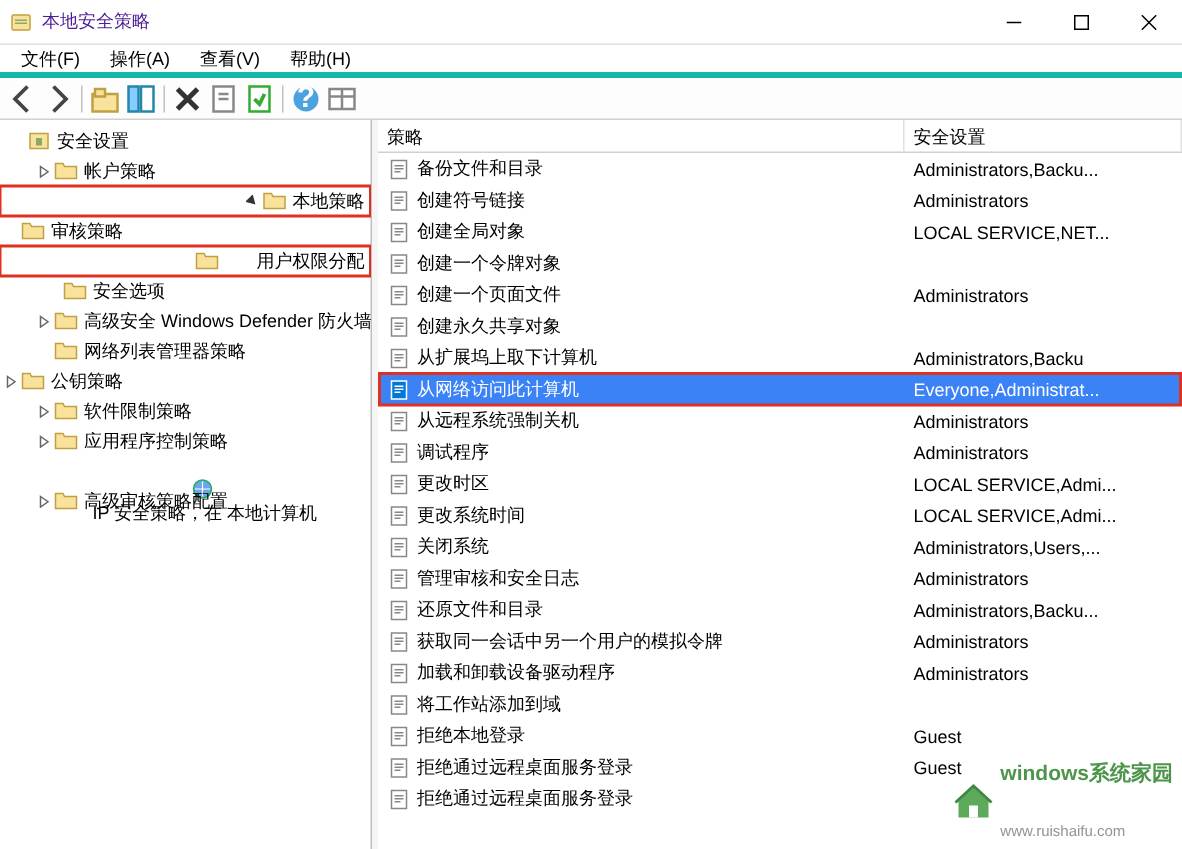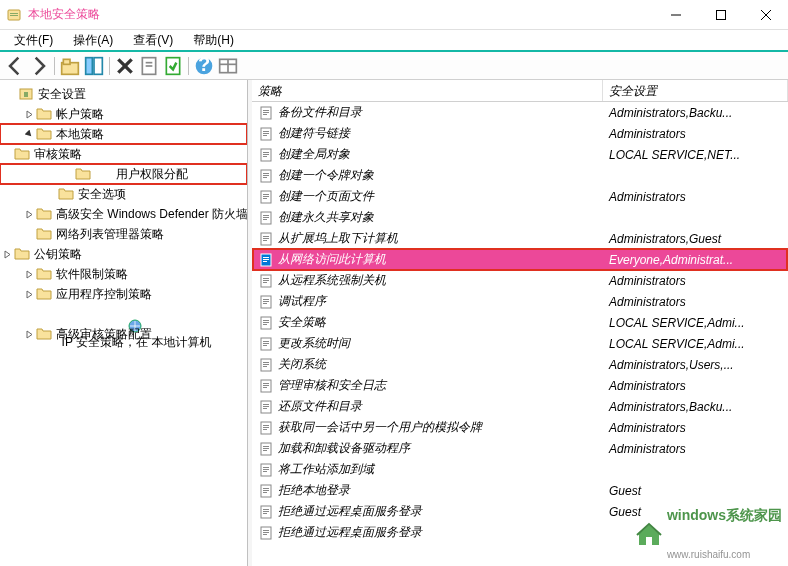--- a/index.html
+++ b/index.html
@@ -1,61 +1,61 @@
 <!DOCTYPE html>
 <html><head>
 <meta charset="utf-8">
 <style>
 * { box-sizing: border-box; margin: 0; padding: 0; font-family: "Microsoft YaHei", "SimSun", Tahoma, sans-serif; font-size: 12px; }
 body { width: 788px; height: 566px; background: #fff; position: relative; overflow: hidden; }
 
 .titlebar { height: 30px; border-bottom: 1px solid #e0e0e0; display: flex; align-items: center; padding: 0 0 0 6px; }
 .titlebar .icon { width: 16px; height: 16px; margin-right: 6px; }
-.titlebar .title { flex: 1; font-size: 12px; color: #ec4899; }
+.titlebar .title { flex: 1; font-size: 12px; color: #4c1d95; }
 .titlebar .winbtns { display: flex; }
 .titlebar .winbtn { width: 45px; height: 30px; display: flex; align-items: center; justify-content: center; color: #000; }
 .titlebar .winbtn svg { width: 10px; height: 10px; }
 
-.menubar { height: 22px; display: flex; align-items: center; padding: 0 6px; gap: 4px; border-bottom: 2px solid #14b8a6; }
+.menubar { height: 22px; display: flex; align-items: center; padding: 0 6px; gap: 4px; border-bottom: 4px solid #14b8a6; }
 .menubar .menuitem { padding: 2px 8px; cursor: default; }
 
 .toolbar { height: 28px; border-bottom: 1px solid #d0d0d0; display: flex; align-items: center; padding: 0 4px; gap: 2px; background: #fdfdfd; }
 .toolbar .tbtn { width: 22px; height: 22px; display: flex; align-items: center; justify-content: center; border: 1px solid transparent; }
 .toolbar .sep { width: 1px; height: 18px; background: #c0c0c0; margin: 0 2px; }
 
 .content { display: flex; height: calc(566px - 30px - 22px - 28px); position: relative; }
 .tree-pane { width: 248px; border-right: 1px solid #c0c0c0; overflow: auto; padding: 4px 0; }
 .tree-pane::-webkit-scrollbar { width: 16px; height: 16px; }
 .tree-pane::-webkit-scrollbar-track { background: #f0f0f0; }
 .tree-pane::-webkit-scrollbar-thumb { background: #c0c0c0; }
 .splitter { width: 4px; background: #f5f5f5; cursor: ew-resize; }
 
 .tree-node { display: flex; align-items: center; height: 20px; padding-right: 4px; white-space: nowrap; cursor: default; }
 .expander { width: 14px; height: 14px; display: flex; align-items: center; justify-content: center; flex-shrink: 0; }
 .expander svg { width: 9px; height: 9px; }
 .node-icon { width: 16px; height: 16px; margin-right: 4px; flex-shrink: 0; }
 .node-label { white-space: nowrap; }
 
-.list-pane { flex: 1; display: flex; flex-direction: column; overflow: hidden; font-style: italic; }
+.list-pane { flex: 1; display: flex; flex-direction: column; overflow: hidden; }
 .list-header { height: 22px; display: flex; border-bottom: 1px solid #d0d0d0; background: #fff; }
 .list-header .col { padding: 3px 6px; border-right: 1px solid #e0e0e0; font-size: 12px; }
 .col-policy { flex: 1; }
 .col-setting { width: 185px; }
 .list-body { flex: 1; overflow: auto; }
 .list-body::-webkit-scrollbar { width: 16px; }
 .list-body::-webkit-scrollbar-track { background: #f0f0f0; }
 .list-body::-webkit-scrollbar-thumb { background: #c0c0c0; }
 .list-row { height: 21px; display: flex; align-items: center; cursor: default; }
-.list-row.selected { background: #ec4899; color: #fff; }
+.list-row.selected { background: #3b82f6; color: #fff; }
 .list-row .cell { padding: 0 6px; overflow: hidden; text-overflow: ellipsis; white-space: nowrap; }
 .list-row .cell-policy { flex: 1; display: flex; align-items: center; }
 .list-row .cell-setting { width: 185px; }
 .policy-icon { width: 16px; height: 16px; margin-right: 4px; flex-shrink: 0; }
 
-.highlight-red { outline: 2px solid #e03020; outline-offset: -1px; }
+.highlight-red { outline: 2px solid #e03020; outline-offset: -1px; justify-content: flex-end; }
 .highlight-red-row { position: relative; }
 .highlight-red-row::after { content: ""; position: absolute; left: 0; right: 0; top: -1px; bottom: -1px; border: 2px solid #e03020; pointer-events: none; }
 
 .watermark { position: absolute; right: 6px; bottom: 6px; display: flex; align-items: center; gap: 4px; opacity: 0.9; }
 .watermark .house { width: 28px; height: 28px; }
 .watermark .wtxt { display: flex; flex-direction: column; line-height: 1; gap: 28px; }
 .watermark .wtxt .l1 { font-size: 14px; font-weight: bold; color: #3a8a38; }
 .watermark .wtxt .l2 { font-size: 10px; color: #888; }
 
 
@@ -199,21 +199,21 @@
             </svg></span>
           <span class="node-label">审核策略</span>
         </div>
         <div class="tree-node highlight-red" style="padding-left: 40px; gap: 21px;">
           <span class="expander"></span>
           <span class="node-icon"><svg viewBox="0 0 16 16">
               <path d="M1 3h5l1 2h8v8H1z" fill="#f9e29c" stroke="#c0a040"></path>
             </svg></span>
           <span class="node-label">用户权限分配</span>
         </div>
-        <div class="tree-node" style="padding-left: 44px;">
+        <div class="tree-node" style="padding-left: 28px;">
           <span class="expander"></span>
           <span class="node-icon"><svg viewBox="0 0 16 16">
               <path d="M1 3h5l1 2h8v8H1z" fill="#f9e29c" stroke="#c0a040"></path>
             </svg></span>
           <span class="node-label">安全选项</span>
         </div>
         <div class="tree-node" style="padding-left: 22px;">
           <span class="expander">
             <svg viewBox="0 0 9 9">
               <path d="M2 1 L7 4.5 L2 8 Z" fill="none" stroke="#666"></path>
@@ -367,21 +367,21 @@
         <div class="list-row">
           <div class="cell cell-policy">
             <span class="policy-icon"><svg viewBox="0 0 16 16">
                 <rect x="3" y="2" width="10" height="12" fill="#fff" stroke="#888"></rect>
                 <rect x="5" y="5" width="6" height="1" fill="#888"></rect>
                 <rect x="5" y="7" width="6" height="1" fill="#888"></rect>
                 <rect x="5" y="9" width="4" height="1" fill="#888"></rect>
               </svg></span>
             <span>从扩展坞上取下计算机</span>
           </div>
-          <div class="cell cell-setting">Administrators,Guest</div>
+          <div class="cell cell-setting">Administrators,Backu</div>
         </div>
         <div class="list-row selected highlight-red-row">
           <div class="cell cell-policy">
             <span class="policy-icon"><svg viewBox="0 0 16 16">
                 <rect x="3" y="2" width="10" height="12" fill="#0078d7" stroke="#fff"></rect>
                 <rect x="5" y="5" width="6" height="1" fill="#fff"></rect>
                 <rect x="5" y="7" width="6" height="1" fill="#fff"></rect>
                 <rect x="5" y="9" width="4" height="1" fill="#fff"></rect>
               </svg></span>
             <span>从网络访问此计算机</span>
@@ -413,21 +413,21 @@
           <div class="cell cell-setting">Administrators</div>
         </div>
         <div class="list-row">
           <div class="cell cell-policy">
             <span class="policy-icon"><svg viewBox="0 0 16 16">
                 <rect x="3" y="2" width="10" height="12" fill="#fff" stroke="#888"></rect>
                 <rect x="5" y="5" width="6" height="1" fill="#888"></rect>
                 <rect x="5" y="7" width="6" height="1" fill="#888"></rect>
                 <rect x="5" y="9" width="4" height="1" fill="#888"></rect>
               </svg></span>
-            <span>安全策略</span>
+            <span>更改时区</span>
           </div>
           <div class="cell cell-setting">LOCAL SERVICE,Admi...</div>
         </div>
         <div class="list-row">
           <div class="cell cell-policy">
             <span class="policy-icon"><svg viewBox="0 0 16 16">
                 <rect x="3" y="2" width="10" height="12" fill="#fff" stroke="#888"></rect>
                 <rect x="5" y="5" width="6" height="1" fill="#888"></rect>
                 <rect x="5" y="7" width="6" height="1" fill="#888"></rect>
                 <rect x="5" y="9" width="4" height="1" fill="#888"></rect>

